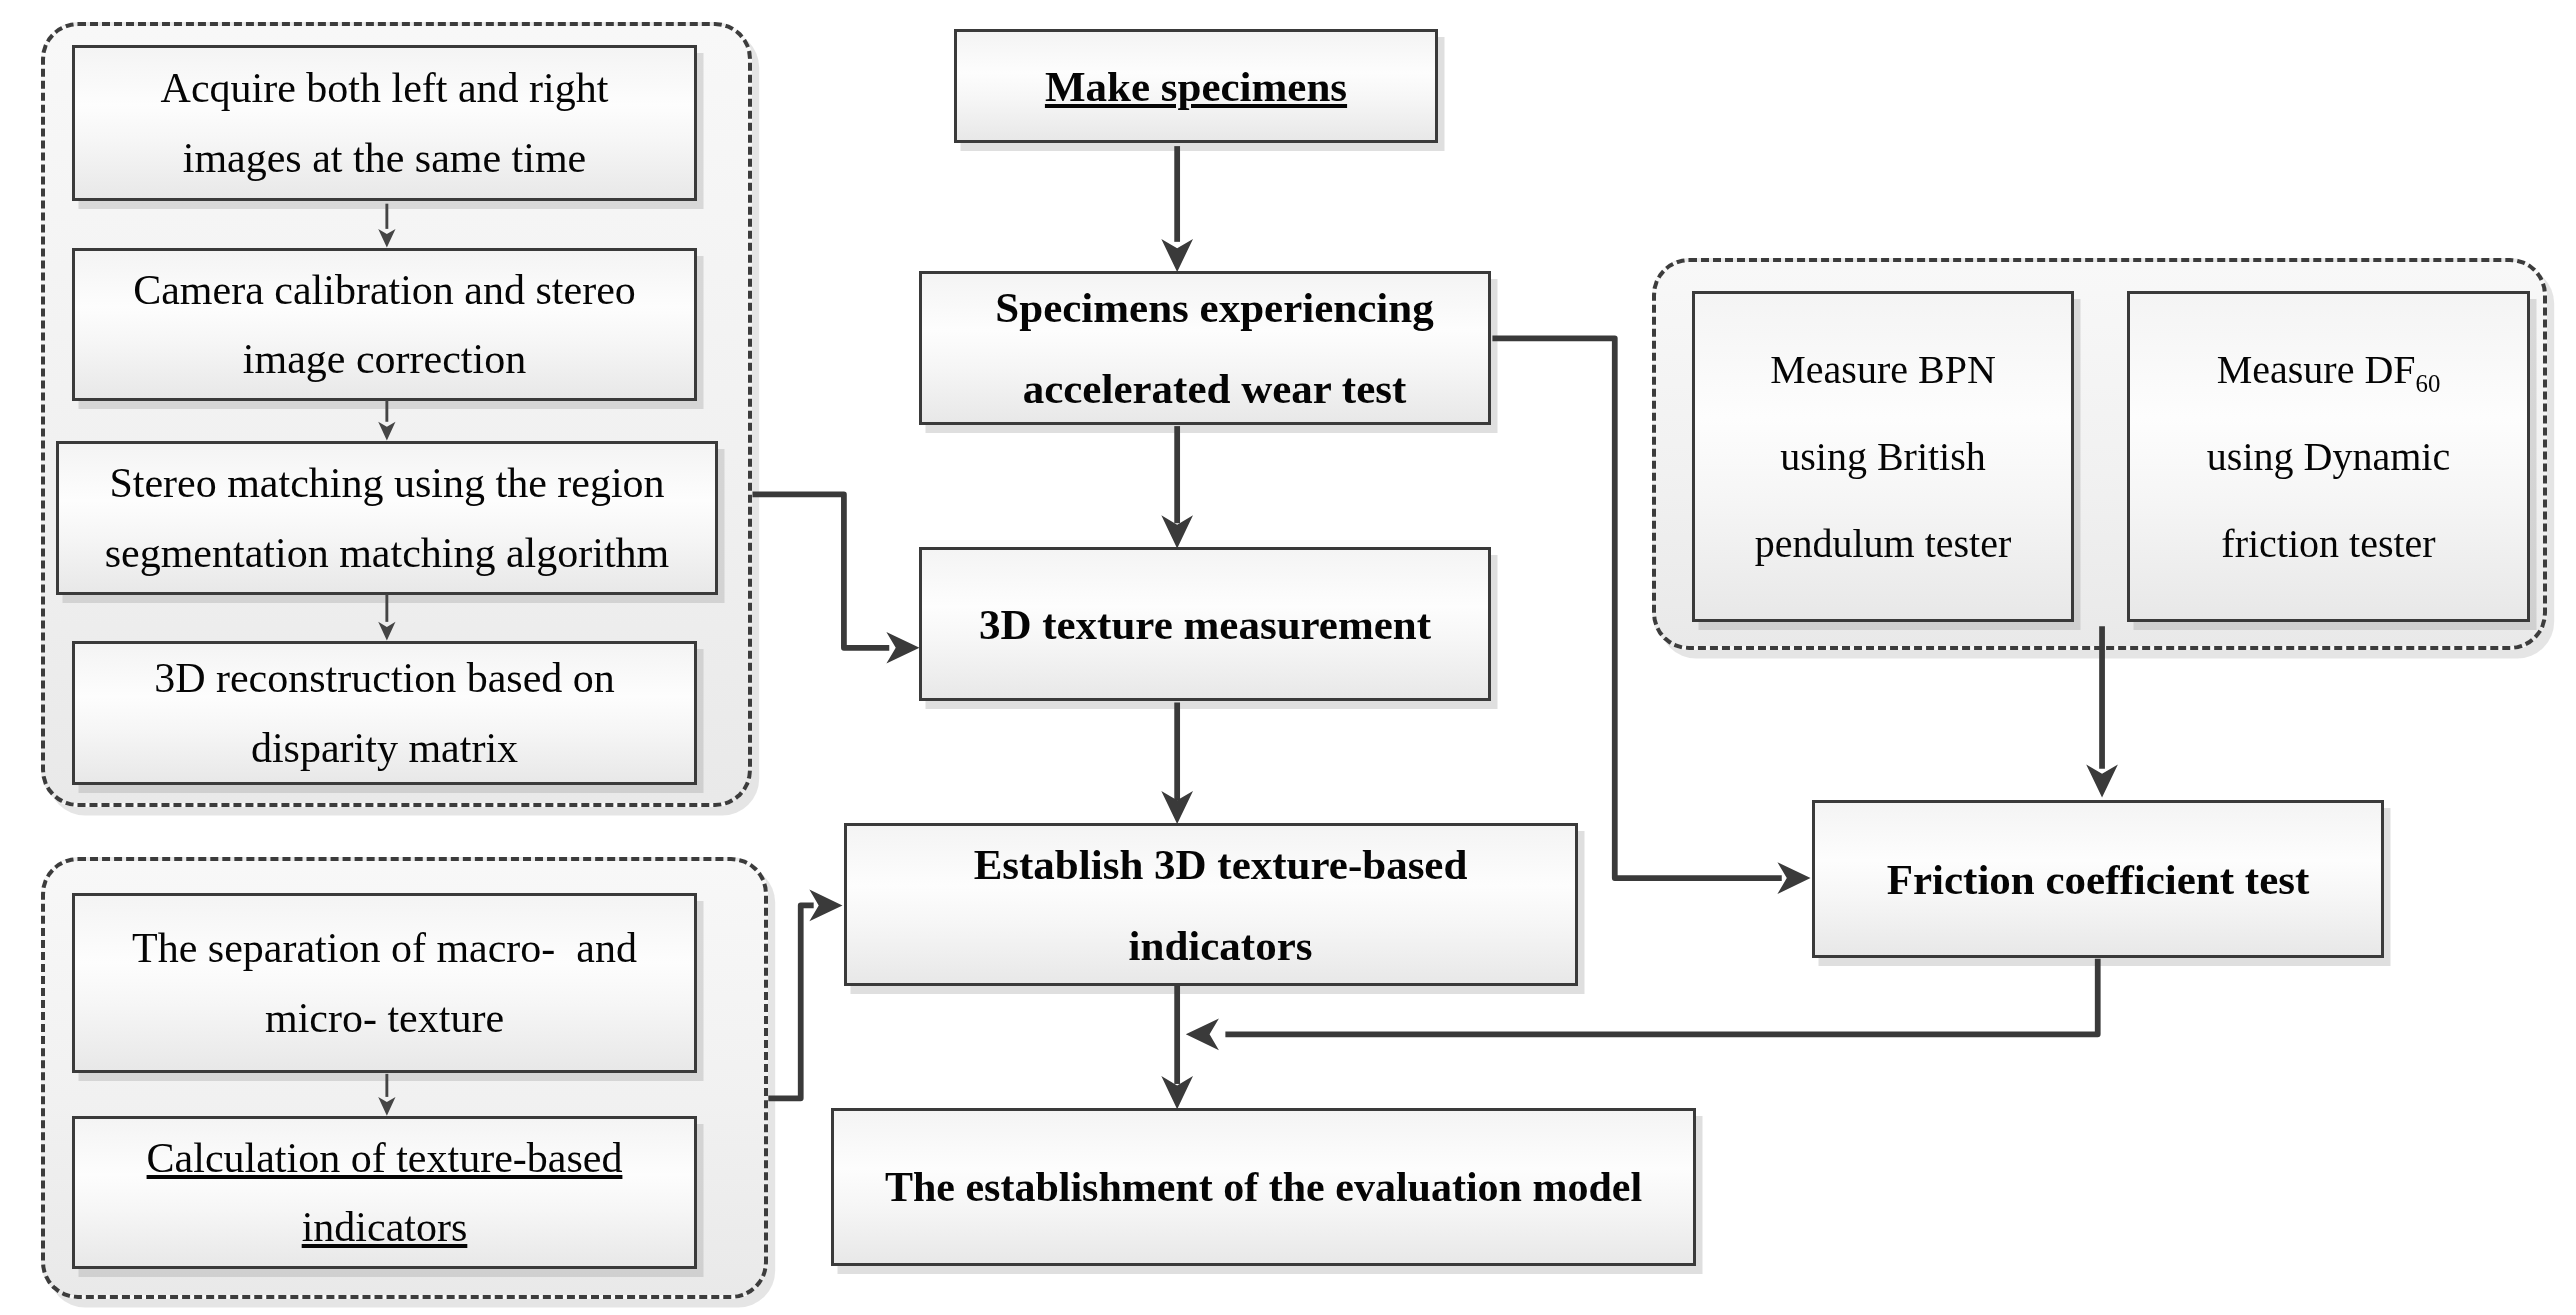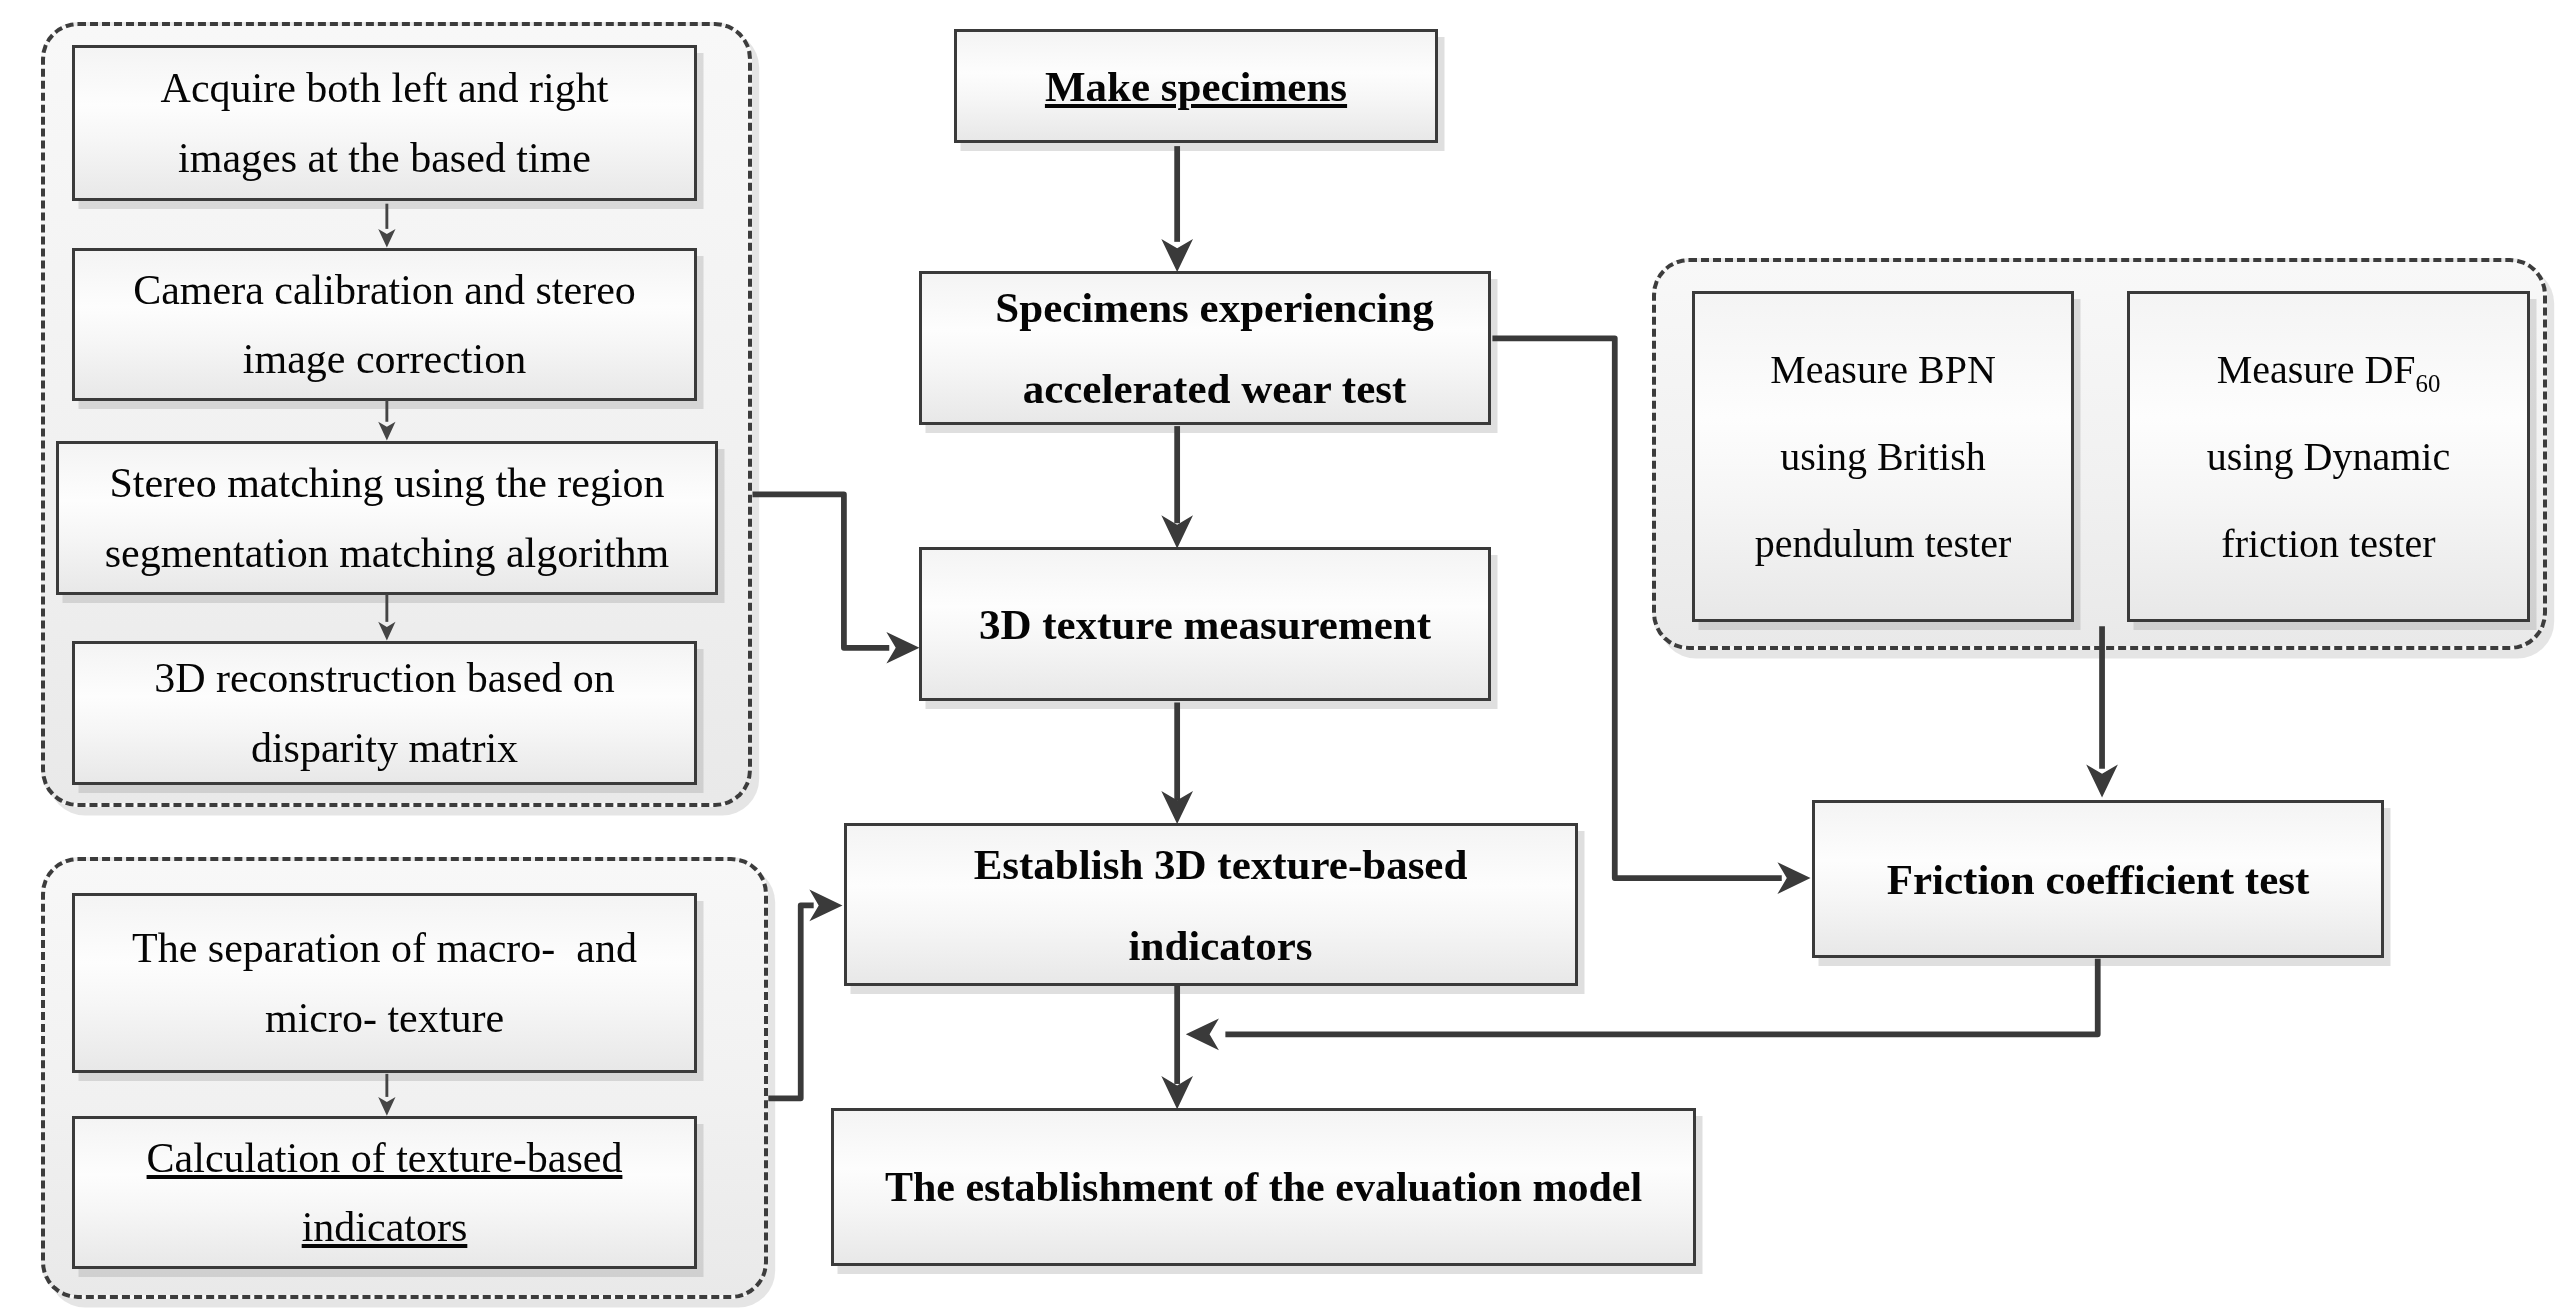--- a/index.html
+++ b/index.html
@@ -83,21 +83,21 @@
       <polygon points="537,612 525,586 537,593 549,586"></polygon>
       <polygon points="537,890 525,864 537,871 549,864"></polygon>
       <polygon points="537,1550 525,1524 537,1531 549,1524"></polygon>
     </g>
   </svg>
 
   <div class="panel" style="left:41px;top:21.6px;width:711px;height:785px;"></div>
 
   <div class="box fs-reg gap-sm" style="left:72px;top:45px;width:625px;height:156px;">
     <span class="line">Acquire both left and right</span>
-    <span class="line">images at the based time</span>
+    <span class="line">images at the same time</span>
   </div>
 
   <div class="box fs-reg gap-sm" style="left:72px;top:248px;width:625px;height:153px;">
     <span class="line">Camera calibration and stereo</span>
     <span class="line">image correction</span>
   </div>
 
   <div class="box fs-reg gap-sm" style="left:56px;top:441px;width:662px;height:154px;">
     <span class="line">Stereo matching using the region</span>
     <span class="line">segmentation matching algorithm</span>

